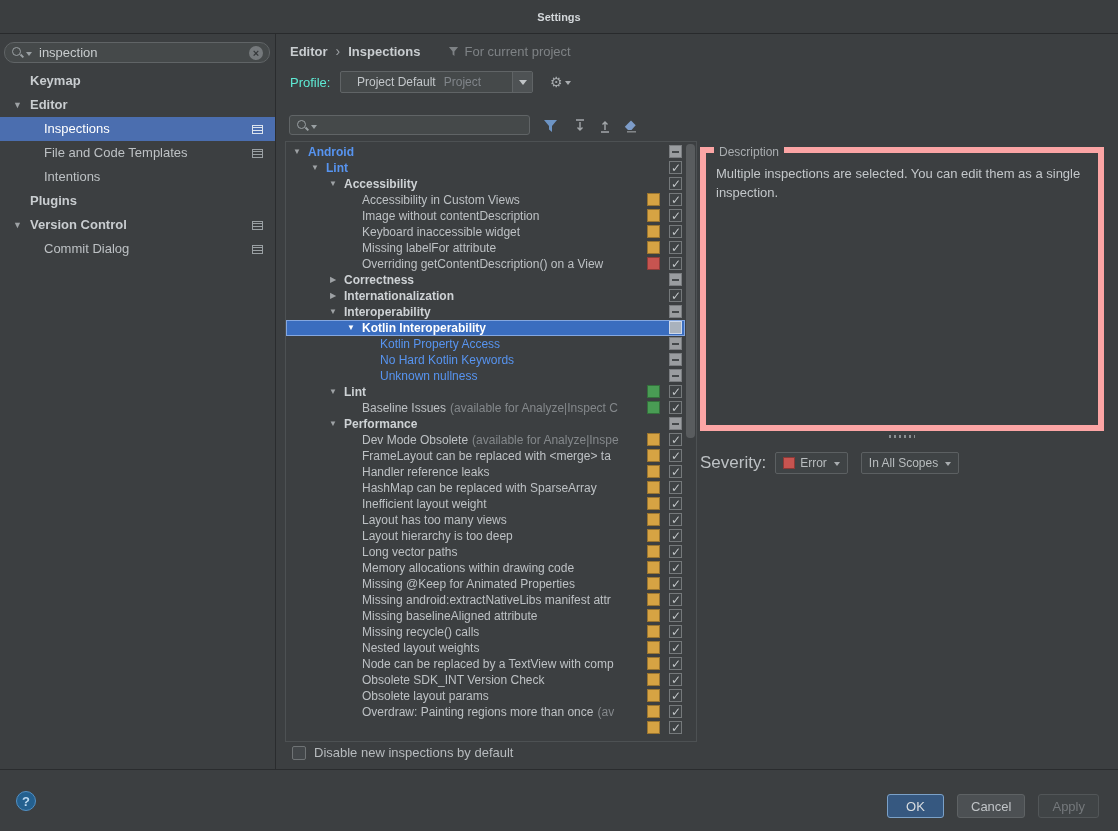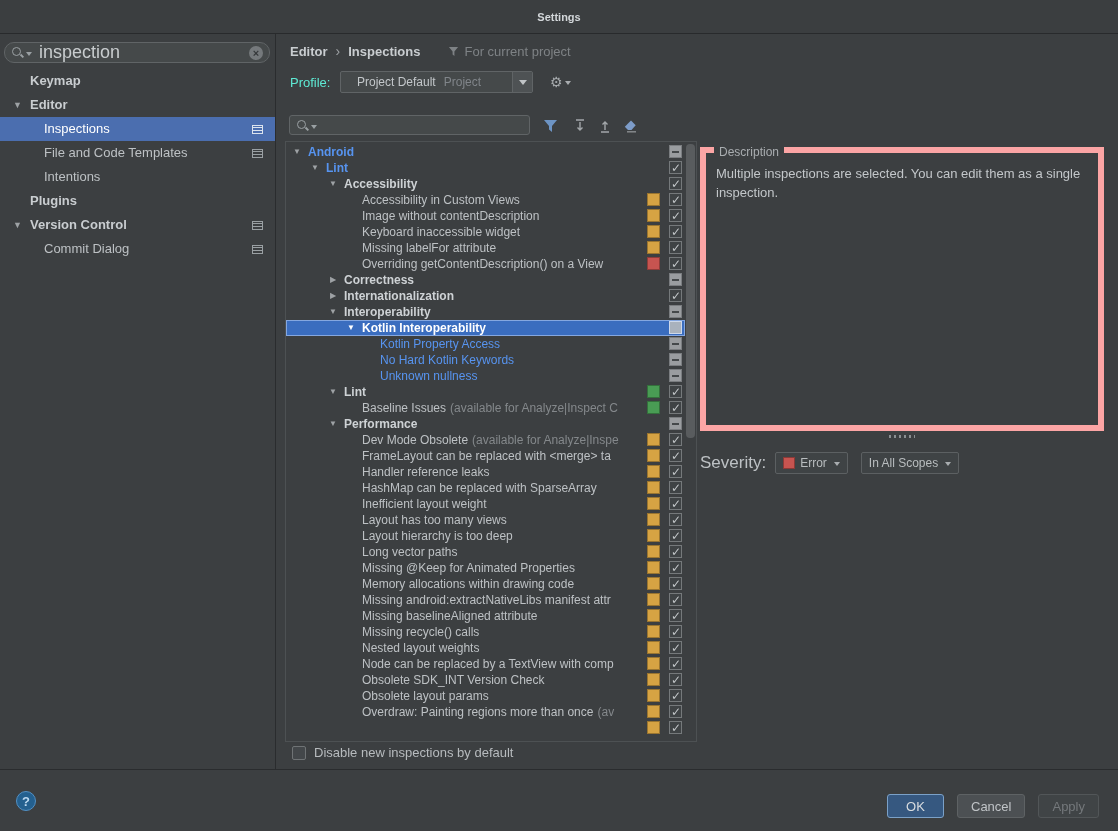--- a/index.html
+++ b/index.html
@@ -8,21 +8,21 @@
   
   .titlebar{position:absolute;top:0;left:0;right:0;height:33px;background:#3b3e40;
             border-bottom:1px solid #282a2c;display:flex;align-items:center;justify-content:center;}
   .titlebar .title{font-size:11px;font-weight:bold;color:#d3d7da;}
   
   .sidebar{position:absolute;top:34px;left:0;width:276px;bottom:62px;background:#3c3f41;
            border-right:1px solid #2a2c2e;box-sizing:border-box;}
   .s-search{position:absolute;top:8px;left:4px;width:266px;height:21px;background:#45494a;
             border:1px solid #606466;border-radius:10px;display:flex;align-items:center;
             padding:0 6px;box-sizing:border-box;}
-  .s-search .val{font-size:18px;color:#c8ccce;flex:1;margin-left:5px;}
+  .s-search .val{font-size:13px;color:#c8ccce;flex:1;margin-left:5px;}
   .clear-btn{width:14px;height:14px;border-radius:50%;background:#75797c;color:#35383a;
              font-size:11px;font-weight:bold;line-height:14px;text-align:center;}
   .mag{position:relative;width:13px;height:13px;flex:0 0 auto;}
   .mag::before{content:"";position:absolute;left:1px;top:1px;width:7px;height:7px;
                border:1.5px solid #9aa0a3;border-radius:50%;}
   .mag::after{content:"";position:absolute;left:9px;top:9px;width:4px;height:1.8px;
               background:#9aa0a3;transform:rotate(45deg);}
   .mag-caret{width:0;height:0;border:3px solid transparent;border-top:4px solid #9aa0a3;
              margin:6px 2px 0 2px;flex:0 0 auto;}
   .side-list{position:absolute;top:35px;left:0;right:0;}
@@ -340,26 +340,26 @@
             <span class="lbl" style="left: 76px;">Layout hierarchy is too deep</span>
             <span class="badge yellow"></span>
             <span class="chk checked"></span>
           </div>
           <div class="tree-row">
             <span class="lbl" style="left: 76px;">Long vector paths</span>
             <span class="badge yellow"></span>
             <span class="chk checked"></span>
           </div>
           <div class="tree-row">
+            <span class="lbl" style="left: 76px;">Memory allocations within drawing code</span>
+            <span class="badge yellow"></span>
+            <span class="chk checked"></span>
+          </div>
+          <div class="tree-row">
             <span class="lbl" style="left: 76px;">Missing @Keep for Animated Properties</span>
-            <span class="badge yellow"></span>
-            <span class="chk checked"></span>
-          </div>
-          <div class="tree-row">
-            <span class="lbl" style="left: 76px;">Memory allocations within drawing code</span>
             <span class="badge yellow"></span>
             <span class="chk checked"></span>
           </div>
           <div class="tree-row">
             <span class="lbl" style="left: 76px;">Missing android:extractNativeLibs manifest attr</span>
             <span class="badge yellow"></span>
             <span class="chk checked"></span>
           </div>
           <div class="tree-row">
             <span class="lbl" style="left: 76px;">Missing baselineAligned attribute</span>

